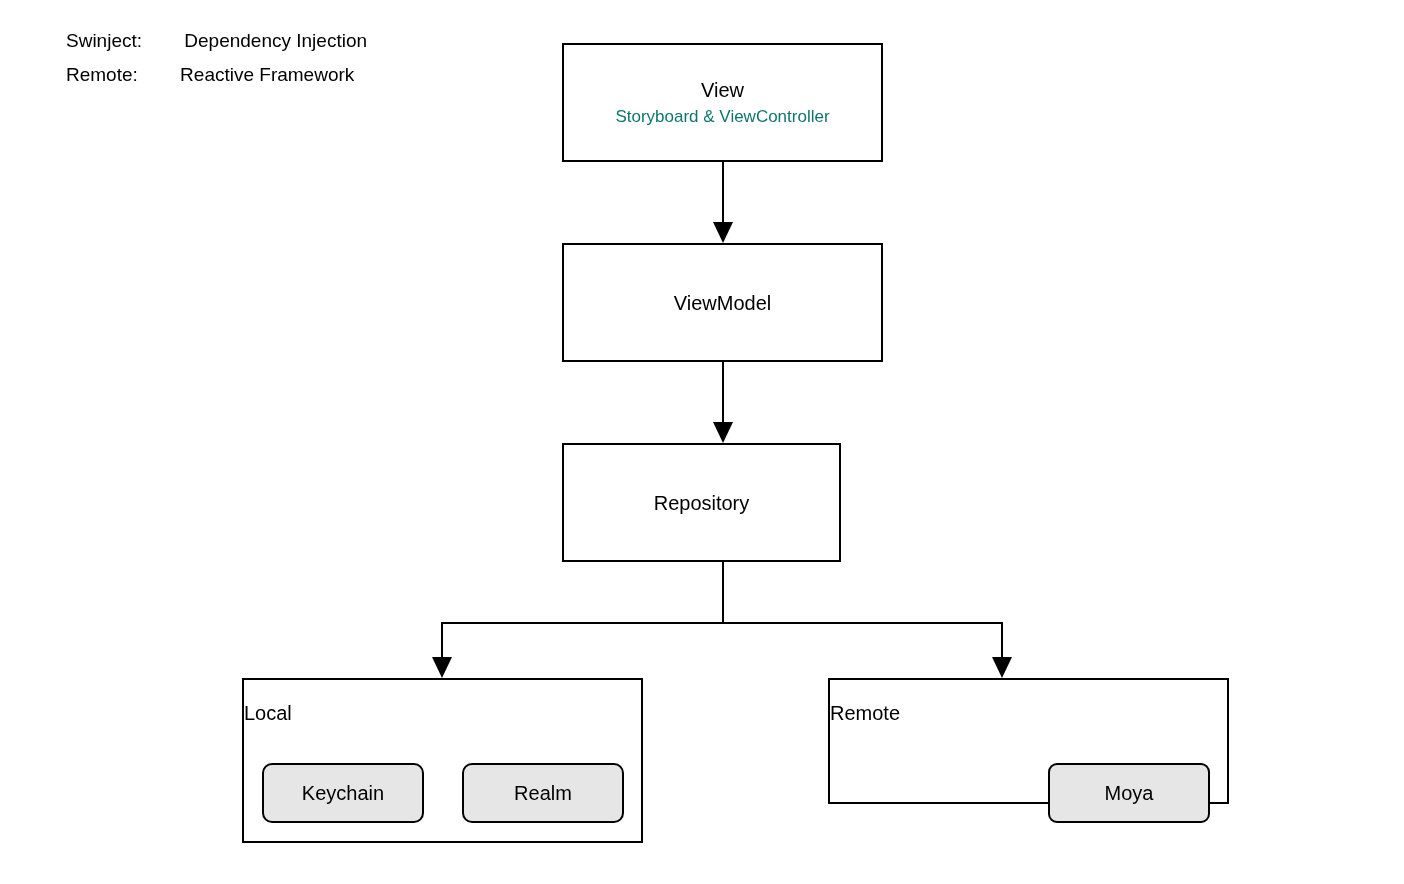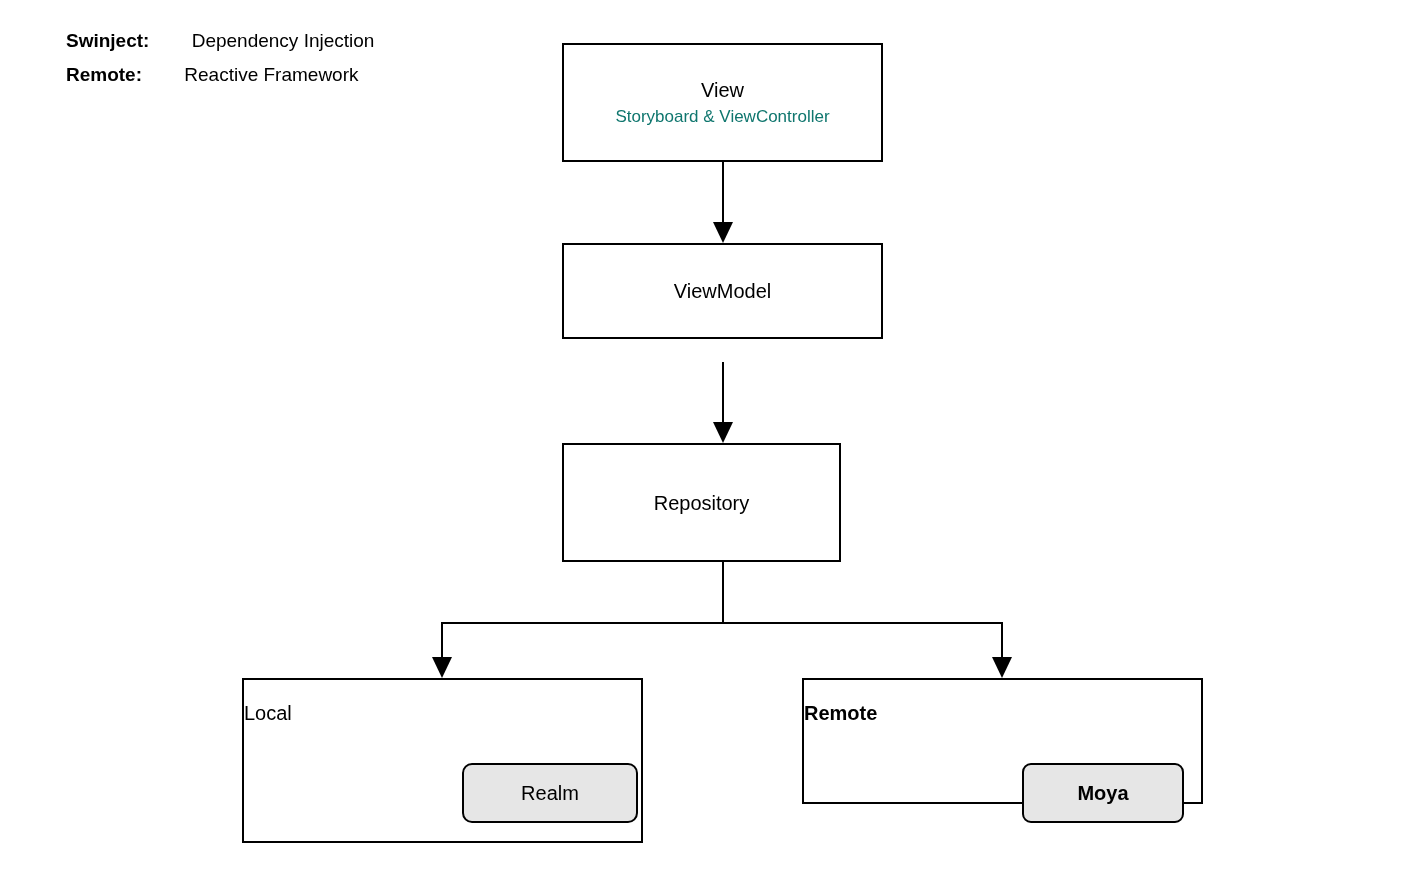--- a/index.html
+++ b/index.html
@@ -27,21 +27,21 @@
     top: 24px;
     width: 520px;
   }
   .legend-line {
     font-size: 19px;
     color: #000000;
     line-height: 34px;
     white-space: nowrap;
   }
   .legend-term {
-    font-weight: bold;
+    font-weight: normal;
   }
   .legend-desc {
     font-weight: normal;
     margin-left: 37px;
   }
 
   
   #wires {
     position: absolute;
     left: 0;
@@ -147,35 +147,38 @@
       <line x1="1002" y1="622" x2="1002" y2="668" stroke="#000000" stroke-width="2"></line>
       <polygon points="1002,678 992,657 1012,657" fill="#000000"></polygon>
     </g>
   </svg>
 
   <div class="node" style="left:562px; top:43px; width:321px; height:119px;">
     <div class="node-title">View</div>
     <div class="node-subtitle">Storyboard &amp; ViewController</div>
   </div>
 
-  <div class="node" style="left:562px; top:243px; width:321px; height:96px;">
+  <div class="node" style="left:562px; top:243px; width:321px; height:119px;">
     <div class="node-title">ViewModel</div>
   </div>
 
   <div class="node" style="left:562px; top:443px; width:279px; height:119px;">
     <div class="node-title">Repository</div>
   </div>
 
   <div class="group" style="left:242px; top:678px; width:401px; height:165px;">
     <div class="group-title">Local</div>
-    <div class="chip" style="left:218px; top:83px; width:176px; height:60px;">
+    <div class="chip" style="left:18px; top:83px; width:162px; height:60px;">
+      <span class="chip-label">Keychain</span>
+    </div>
+    <div class="chip" style="left:218px; top:83px; width:162px; height:60px;">
       <span class="chip-label">Realm</span>
     </div>
   </div>
 
-  <div class="group" style="left:802px; top:678px; width:401px; height:126px;font-weight:bold;">
+  <div class="group" style="left:828px; top:678px; width:401px; height:126px;">
     <div class="group-title">Remote</div>
     <div class="chip" style="left:218px; top:83px; width:162px; height:60px;border-radius:9px;">
       <span class="chip-label">Moya</span>
     </div>
   </div>
 
 </div>
 
 </body></html>

